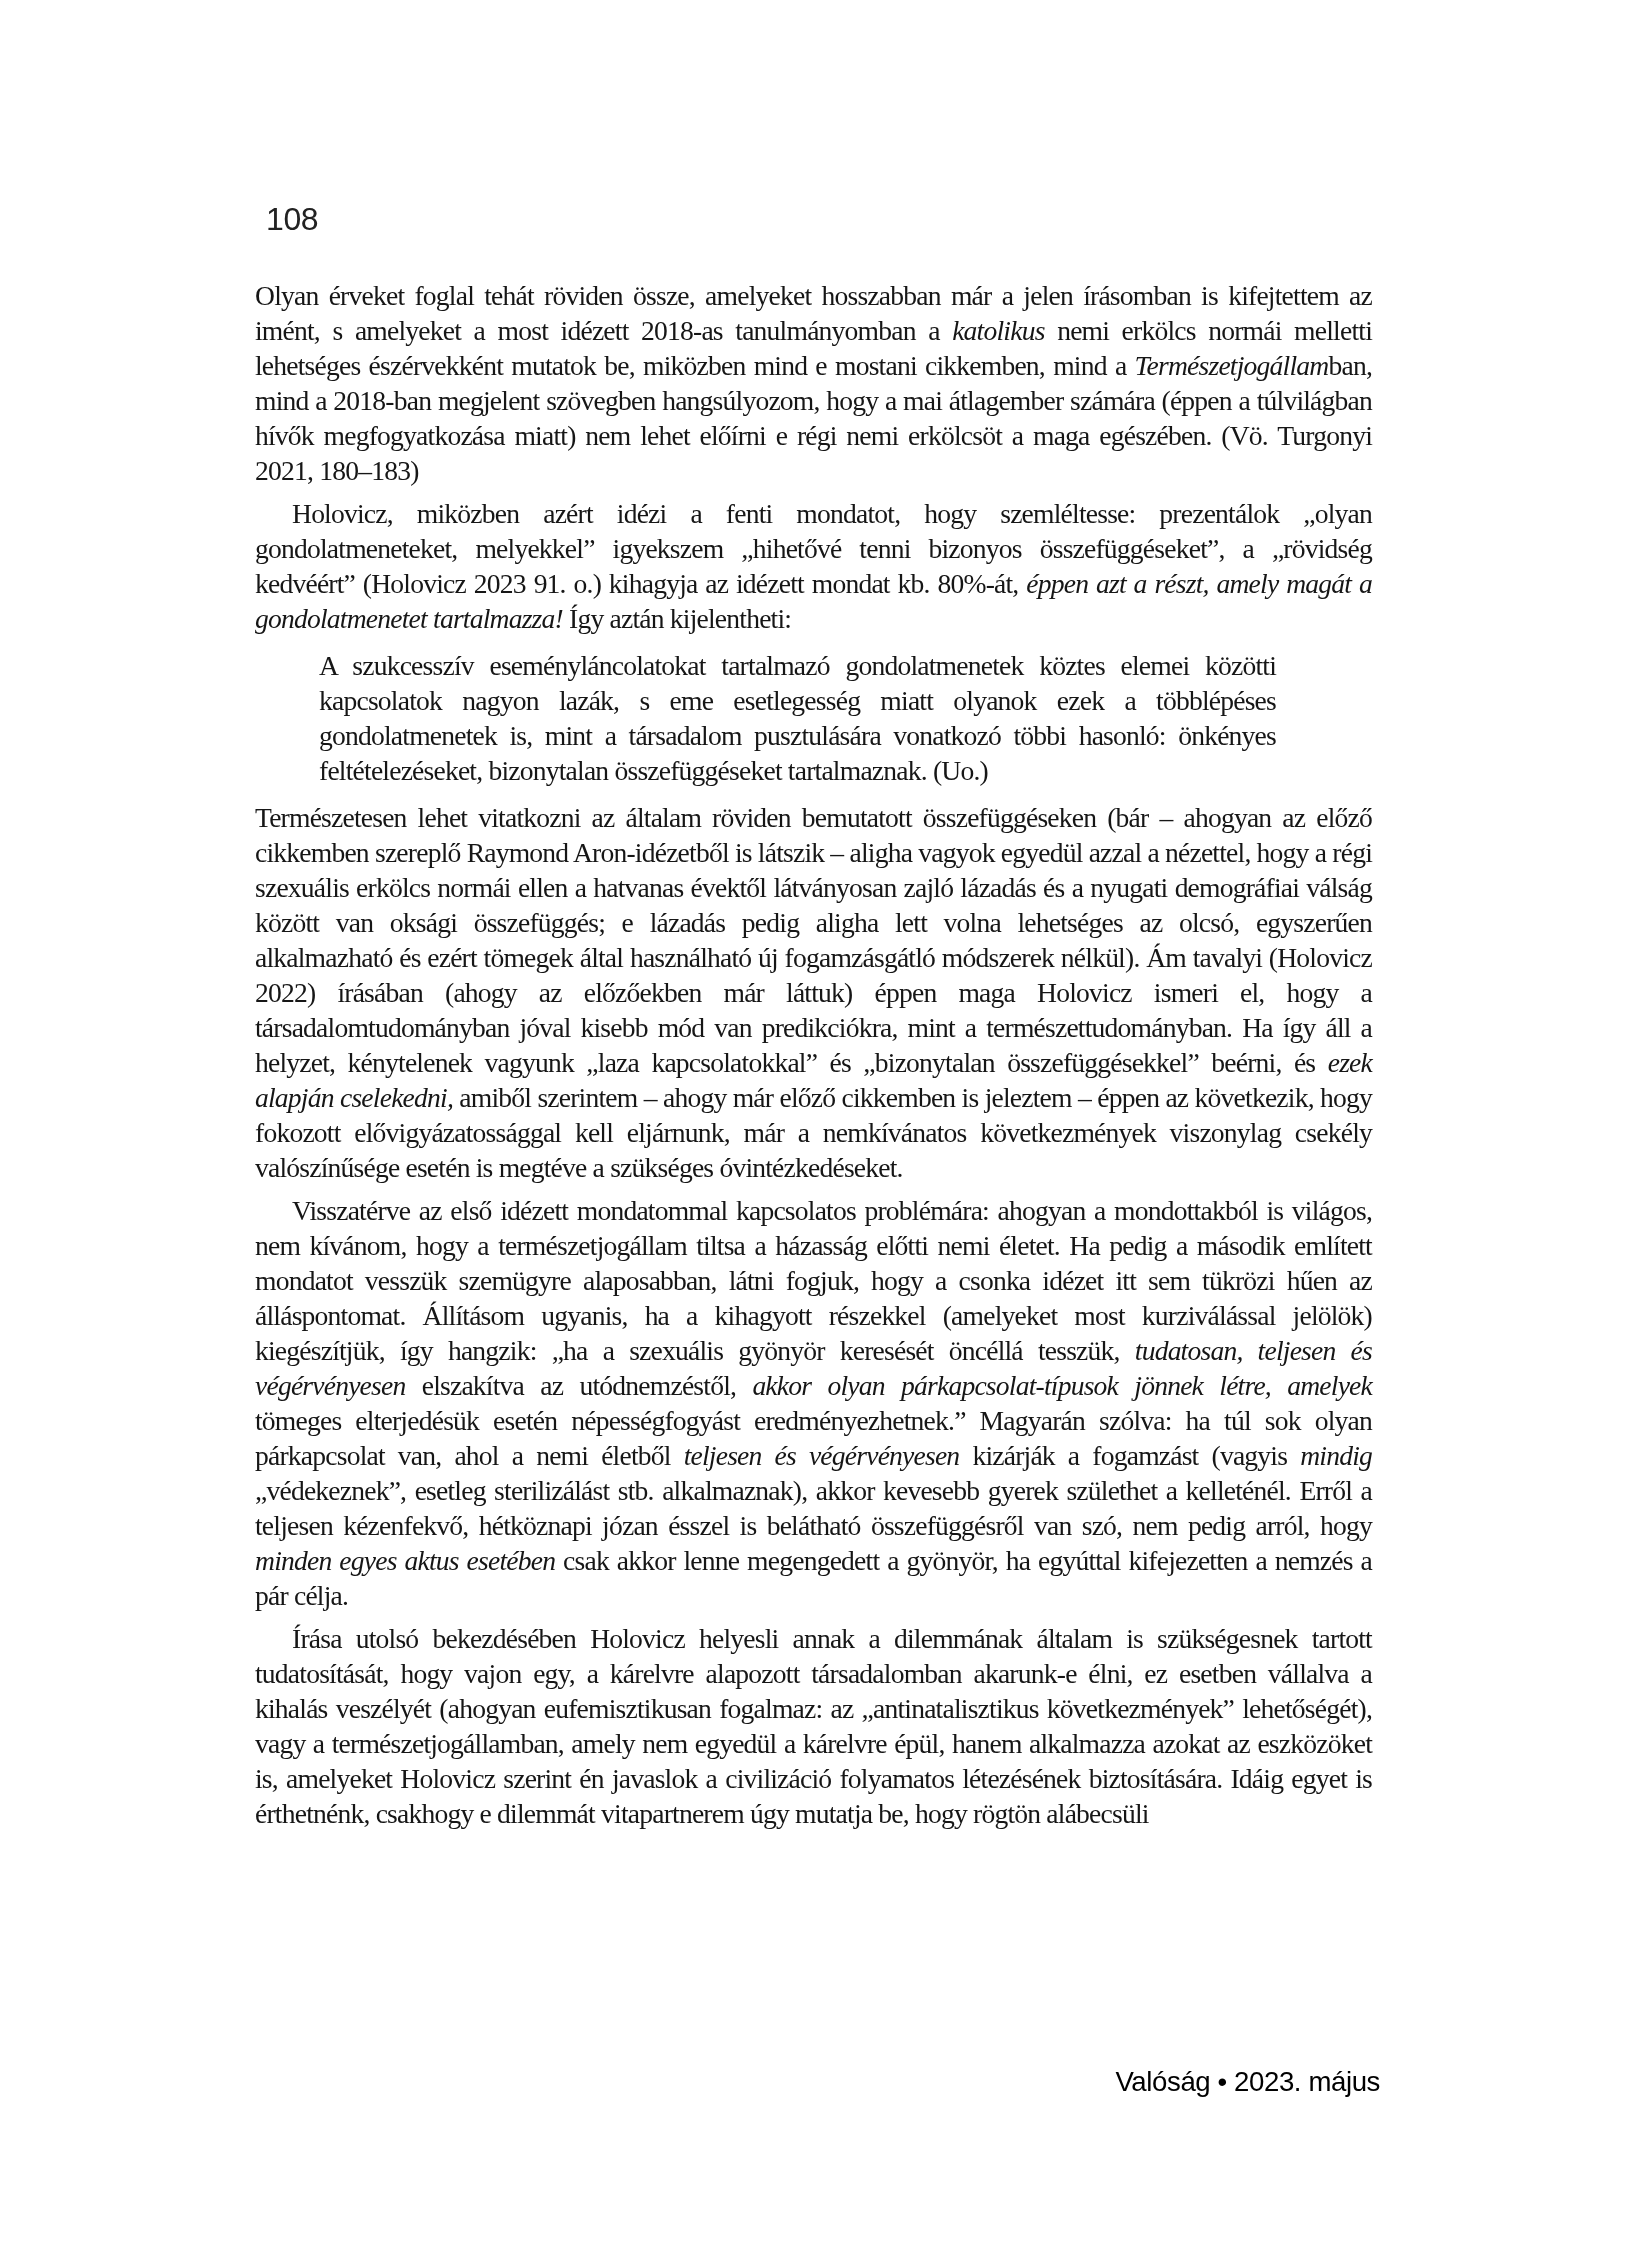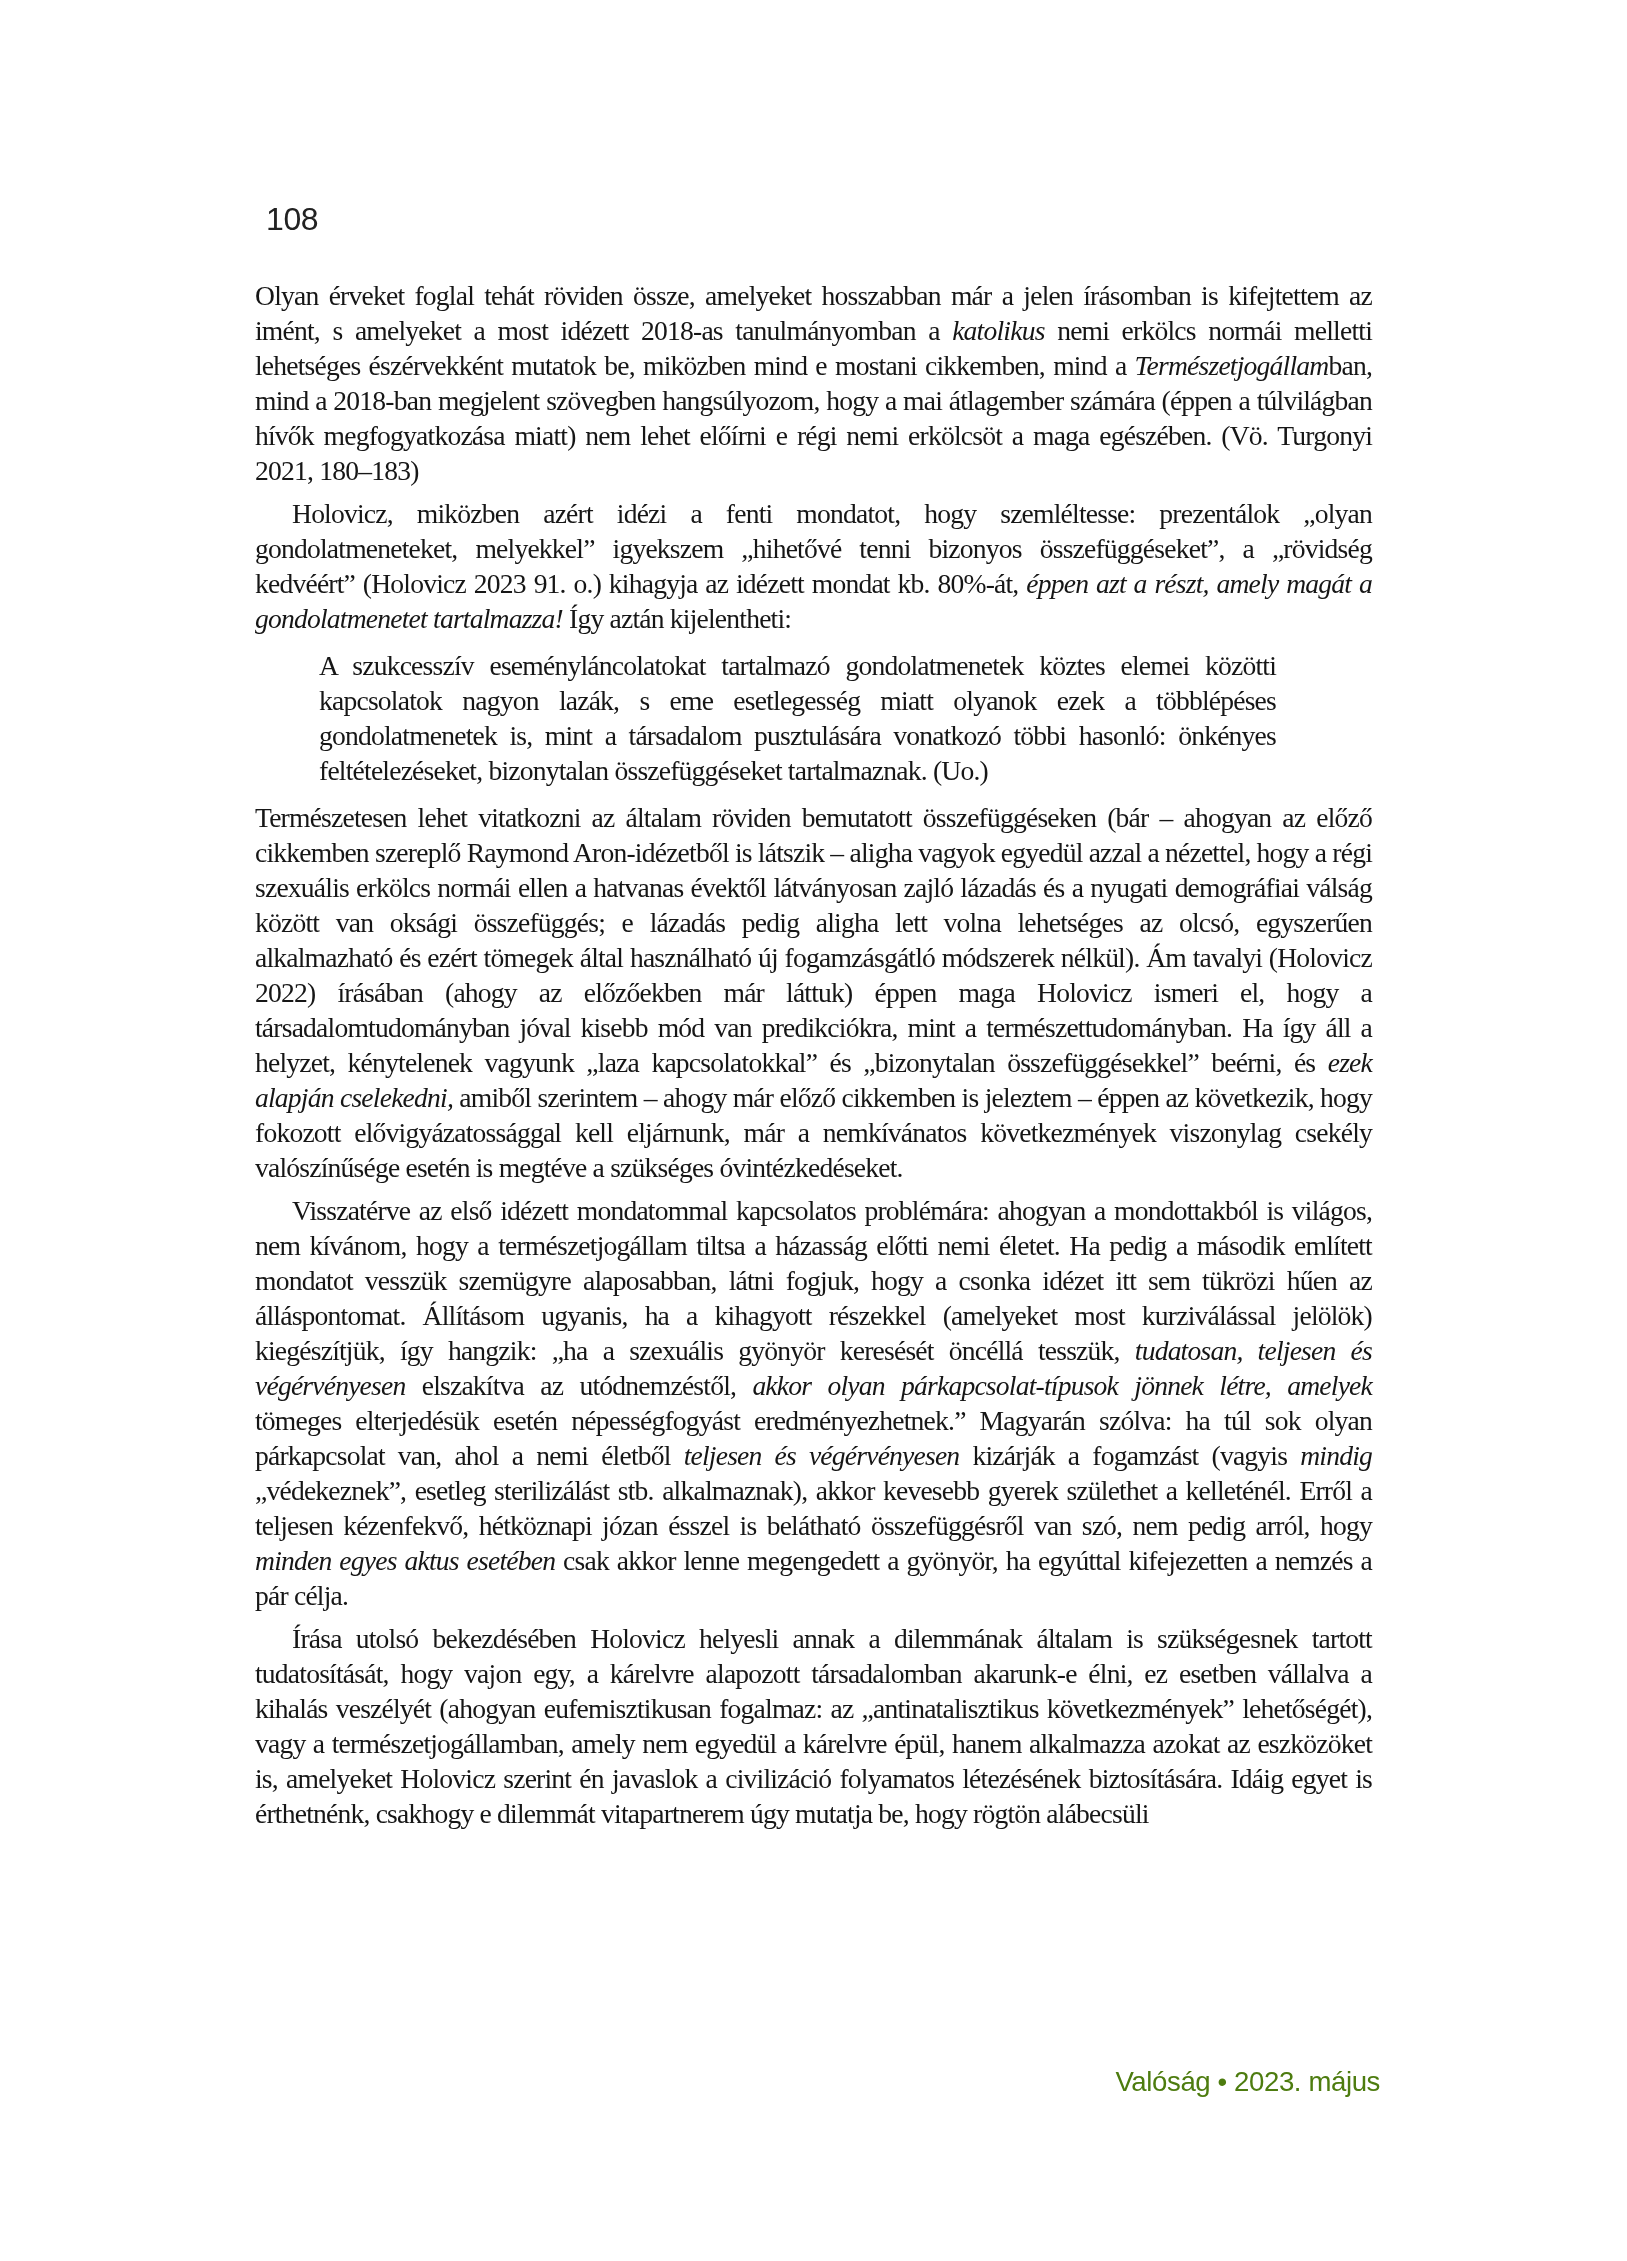--- a/index.html
+++ b/index.html
@@ -40,21 +40,21 @@
     text-align:justify;
   }
   .body-text .it { font-style:italic; }
   
   .footer-line {
     position:absolute;
     left:247px; top:2066px; width:1133px;
     text-align:right;
     font-family:"Liberation Sans", sans-serif;
     font-size:27.6px; letter-spacing:-0.4px;
-    color:#4d7c0f;
+    color:#000000;
     white-space:nowrap;
   }
 </style>
 </head>
 <body>
 
 <div class="page">
 
   <div class="running-head">
     <span class="num">108</span>

